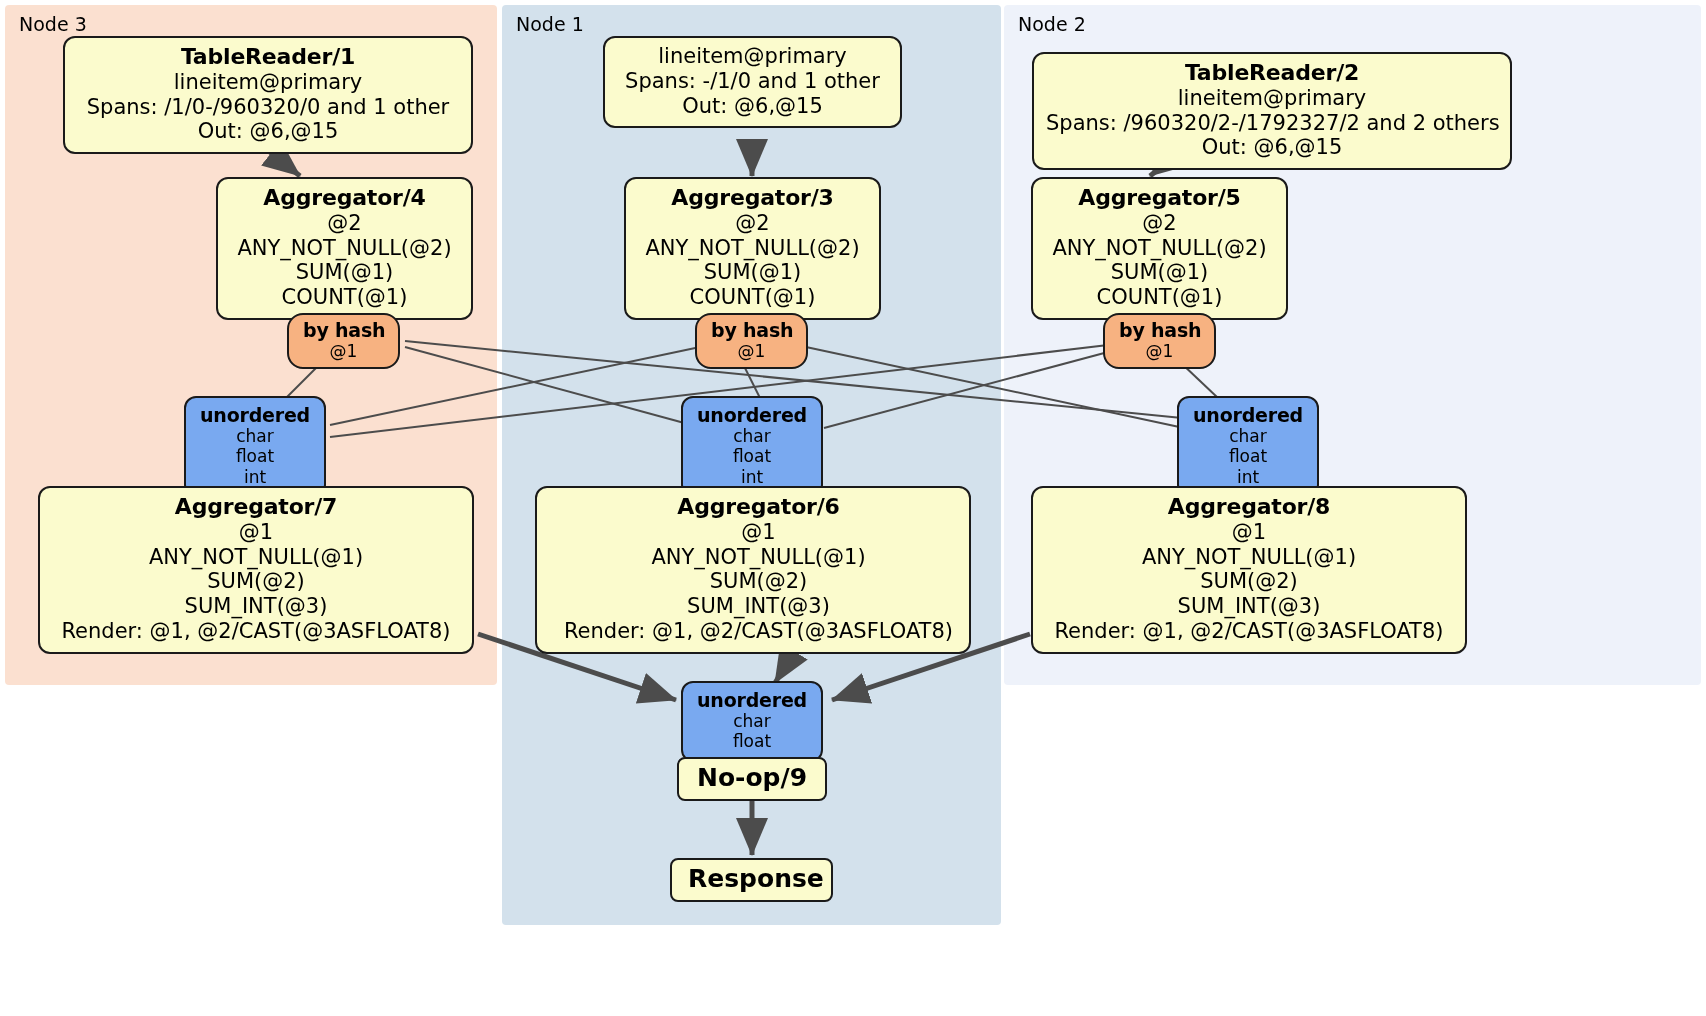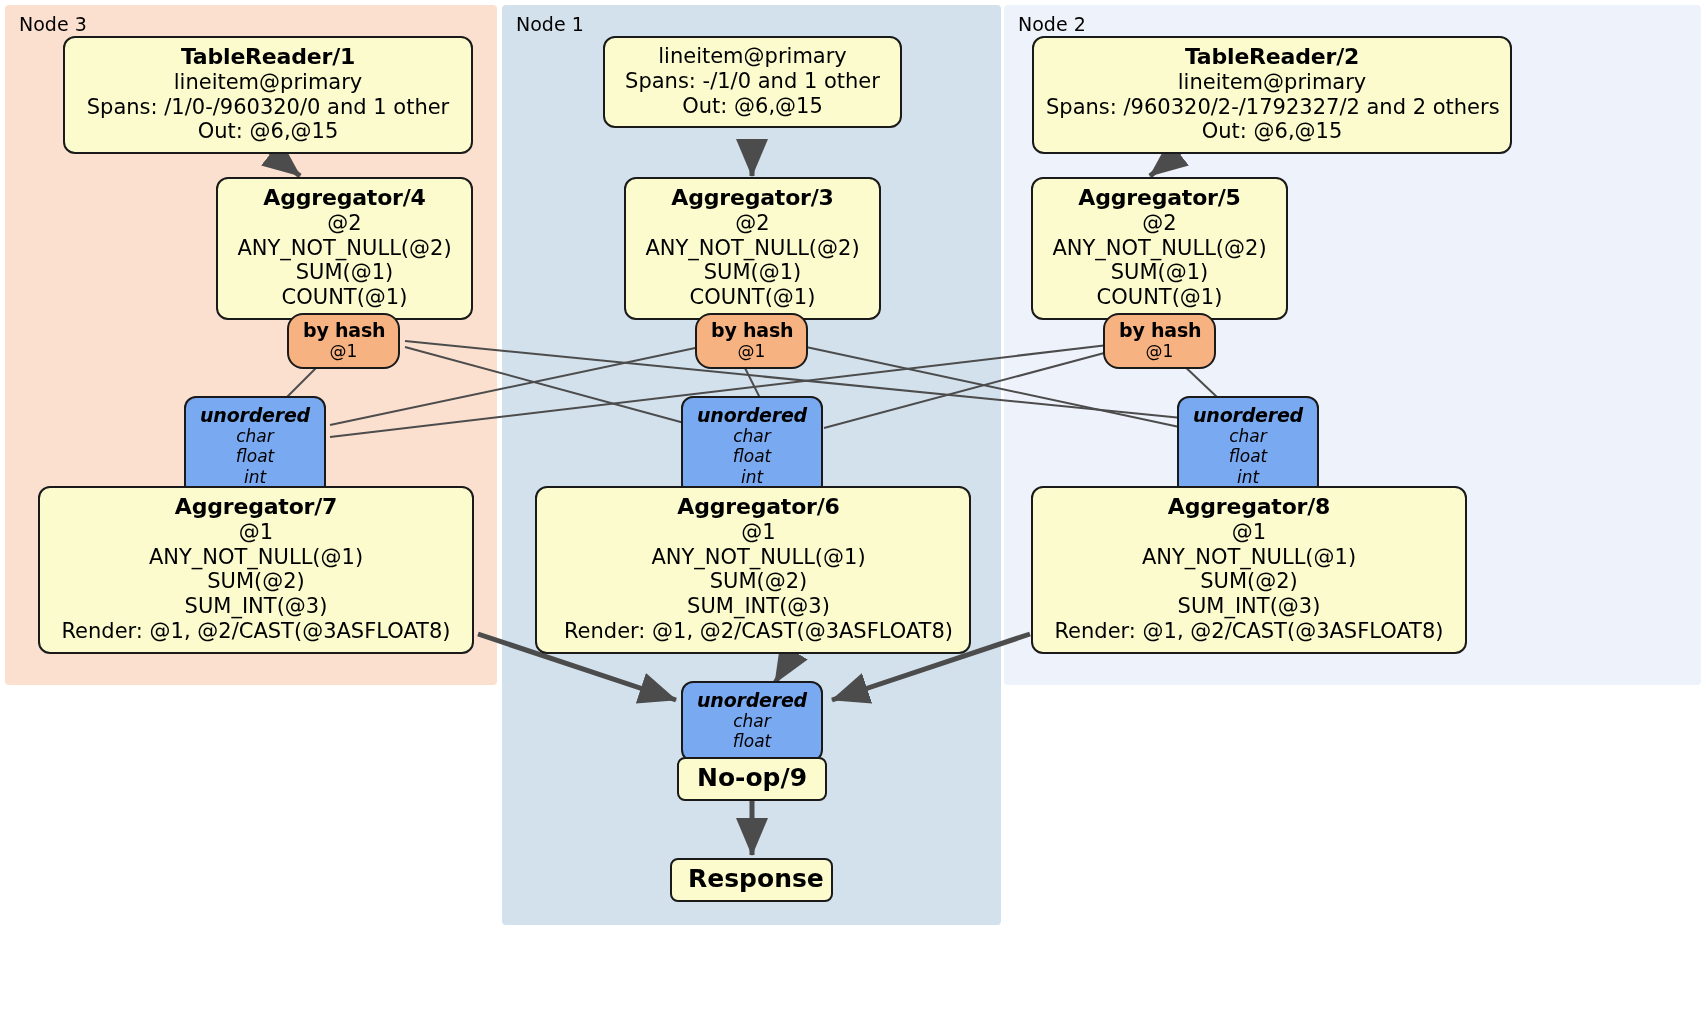--- a/index.html
+++ b/index.html
@@ -60,21 +60,20 @@
   }
   .router {
     background: #f7b281;
     border-radius: 16px;
     padding: 4px 14px 6px 14px;
   }
   .sync {
     background: #79a9f0;
     border-radius: 12px;
     padding: 6px 14px 8px 14px;
-    font-style: italic;
   }
   .title {
     font-weight: bold;
     font-size: 22px;
     letter-spacing: -0.2px;
     white-space: nowrap;
   }
   .router .title,
   .sync .title {
     font-size: 19px;
@@ -229,21 +228,21 @@
   </div>
 
   <div class="box proc flat" style="left:677px; top:757px; width:150px;text-align:center;">
     <div class="small-title">No-op/9</div>
   </div>
 
   <div class="box proc flat" style="left:670px; top:858px; width:163px;text-align:right;">
     <div class="small-title">Response</div>
   </div>
 
-  <div class="box proc" style="left:1032px; top:36px; width:480px;">
+  <div class="box proc" style="left:1032px; top:52px; width:480px;">
     <div class="title">TableReader/2</div>
     <div class="line">lineitem@primary</div>
     <div class="line">Spans: /960320/2-/1792327/2 and 2 others</div>
     <div class="line">Out: @6,@15</div>
   </div>
 
   <div class="box proc" style="left:1031px; top:177px; width:257px;">
     <div class="title">Aggregator/5</div>
     <div class="line">@2</div>
     <div class="line">ANY_NOT_NULL(@2)</div>

